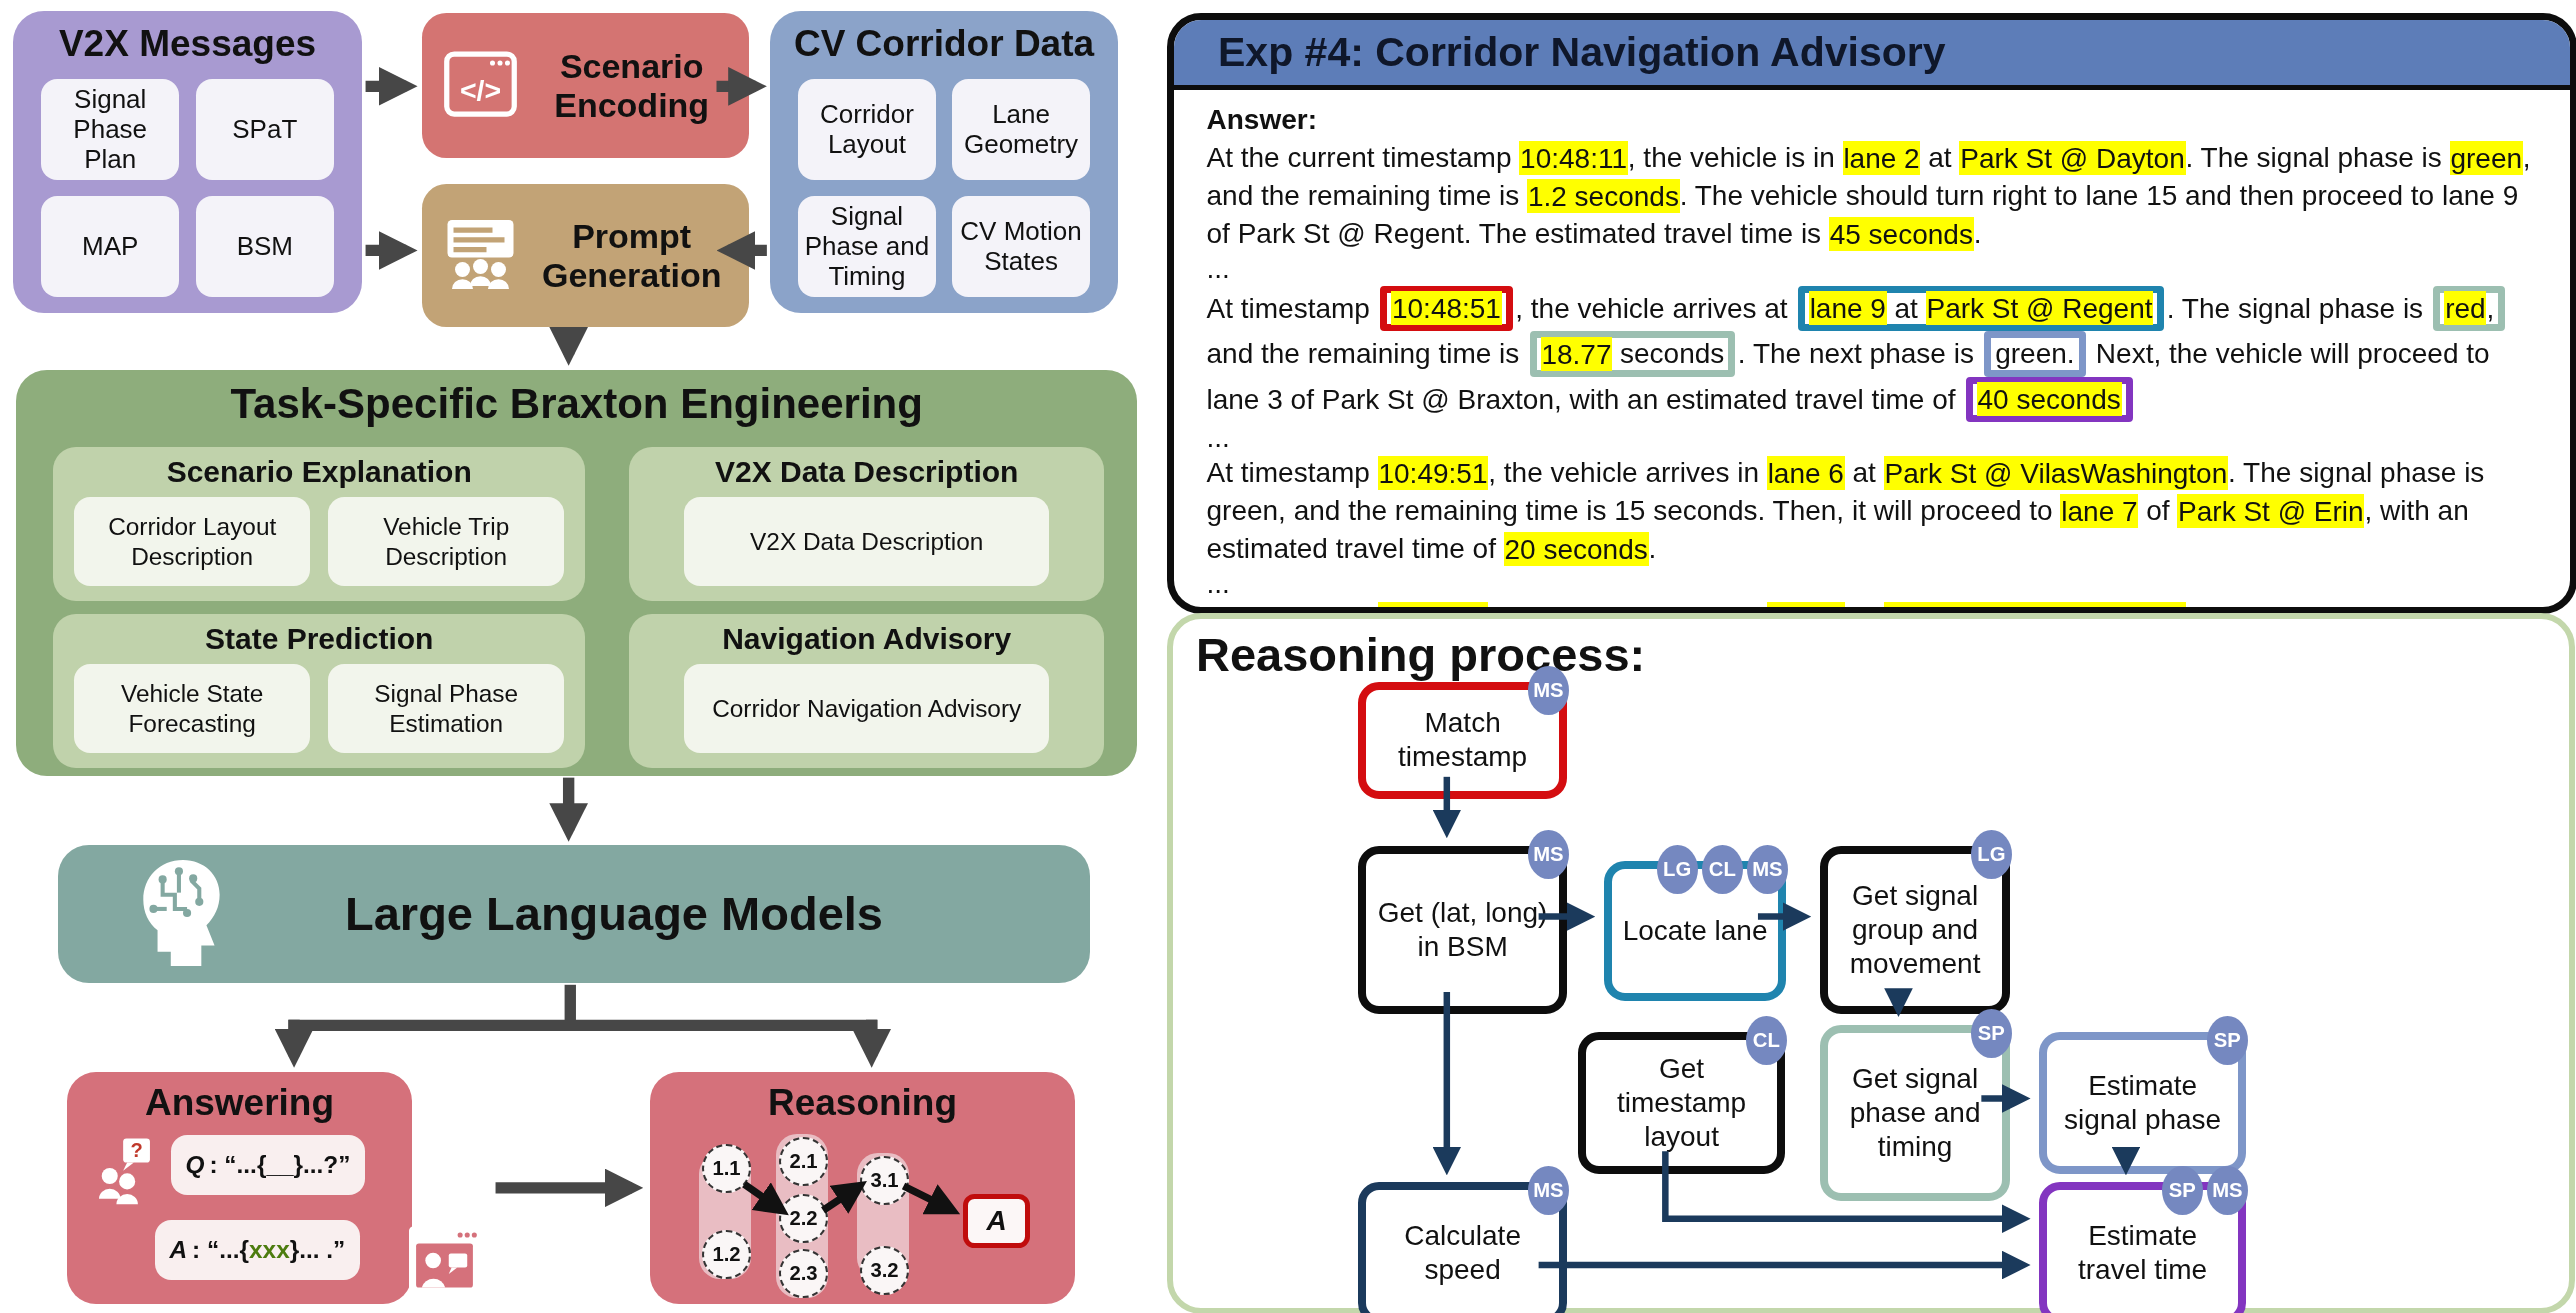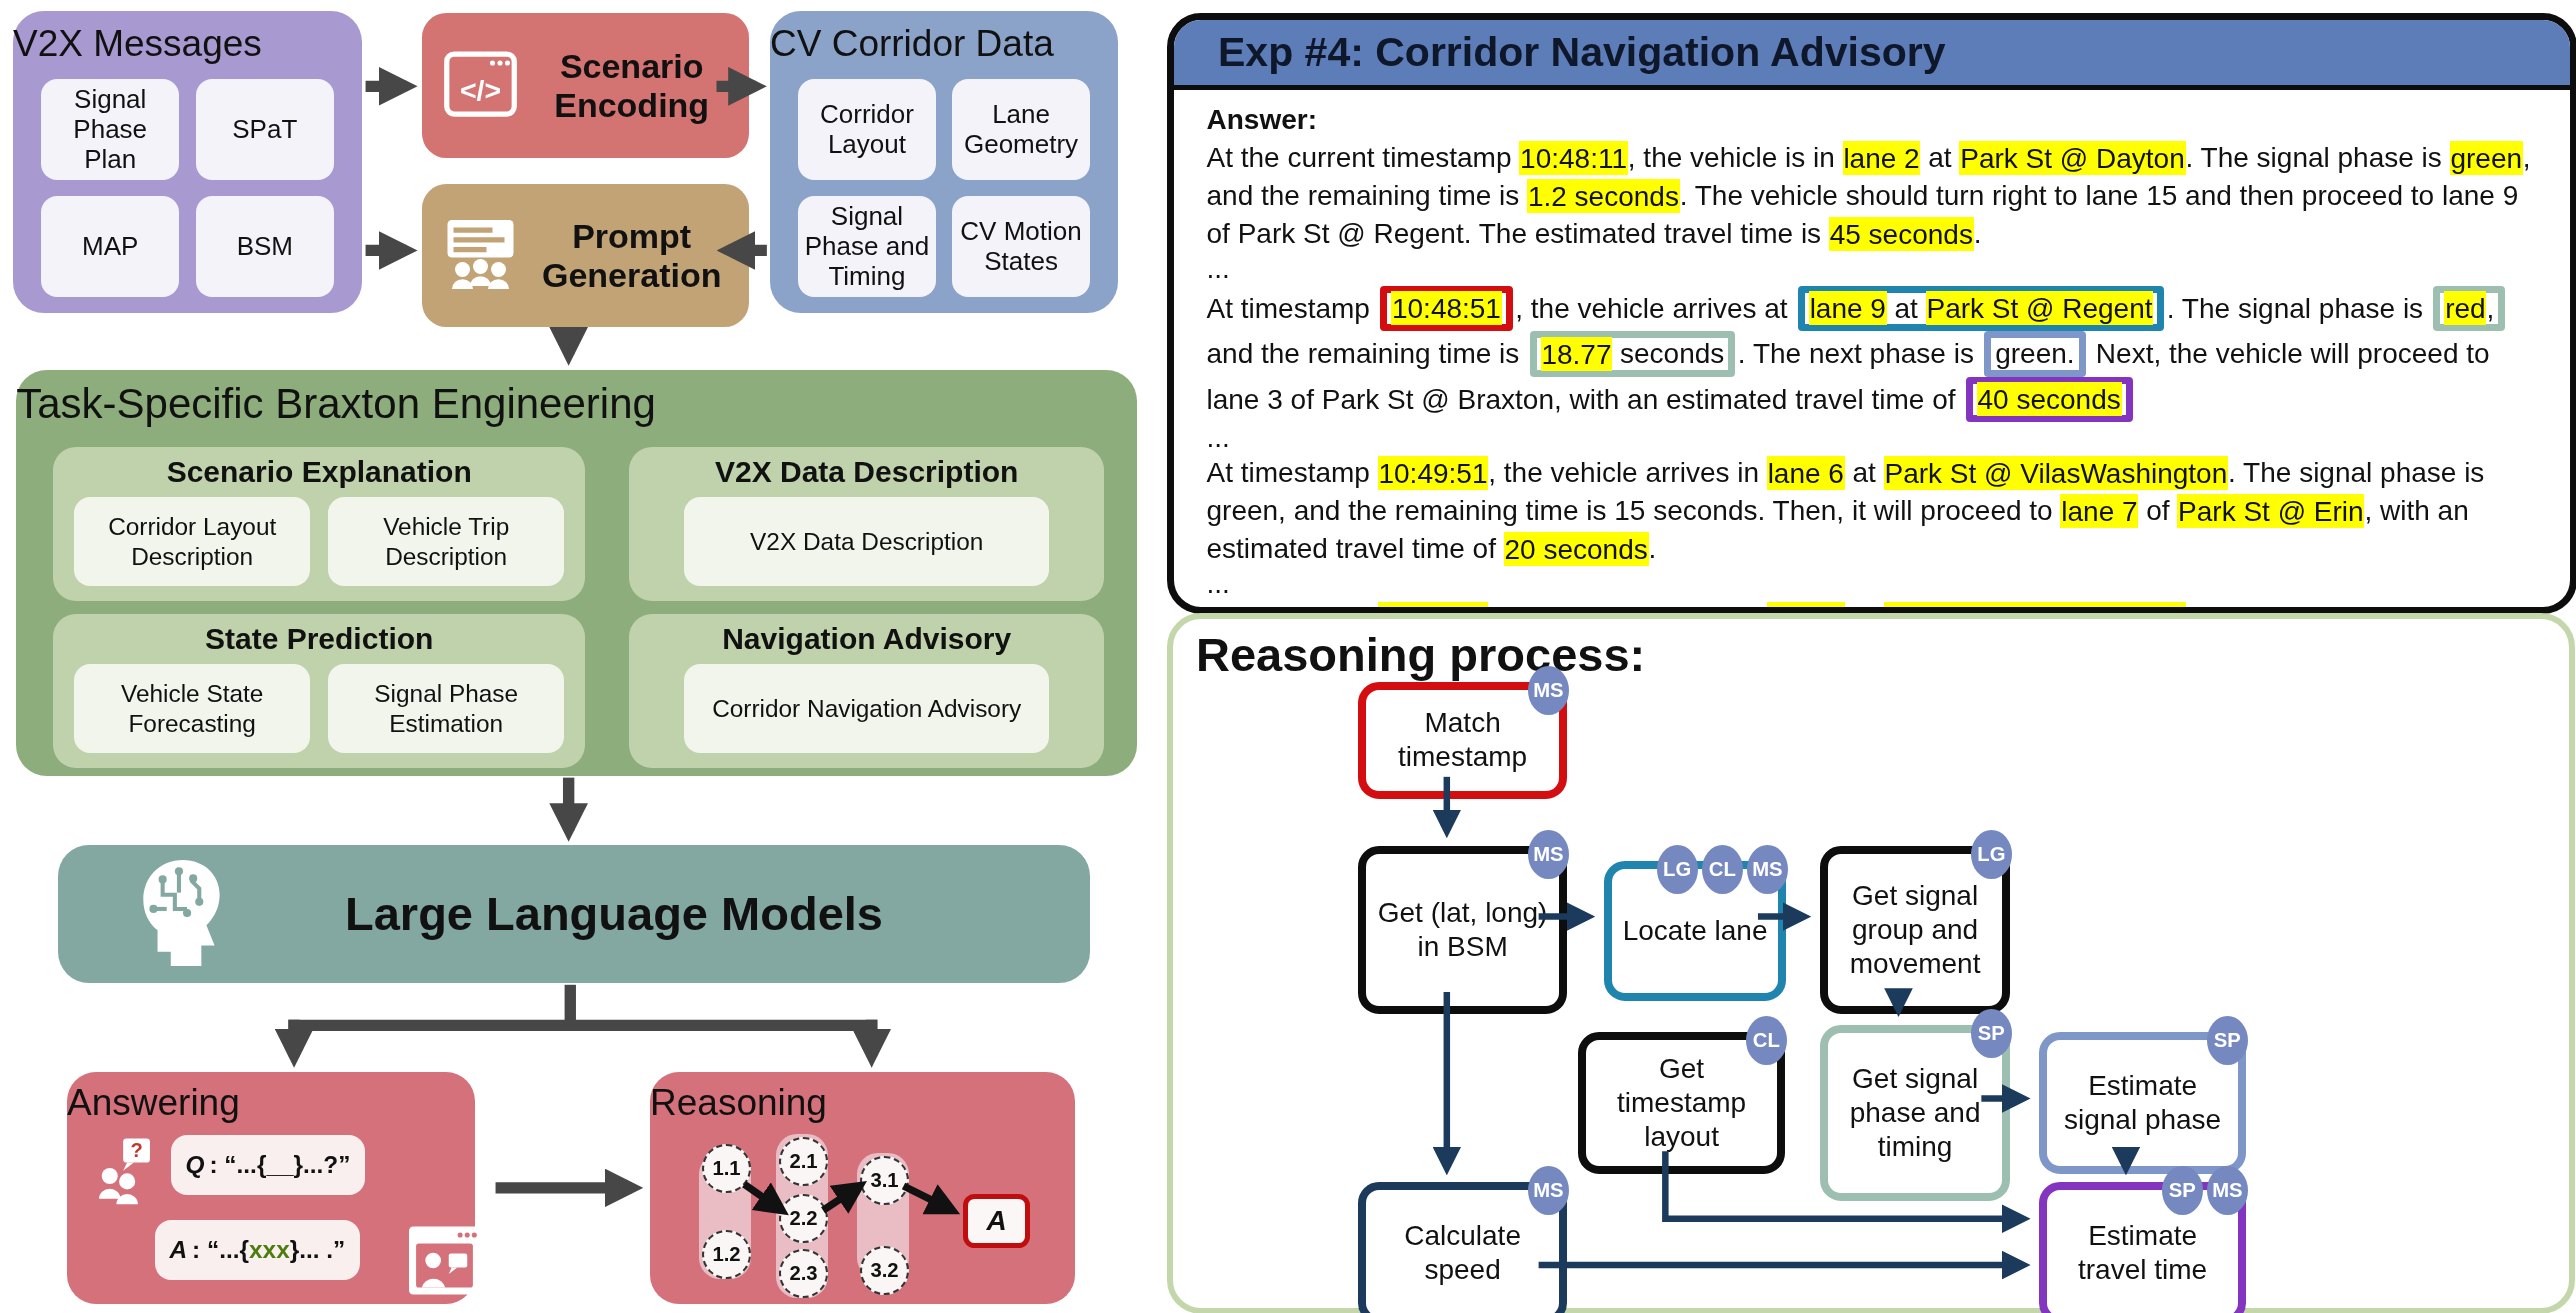--- a/index.html
+++ b/index.html
@@ -2,21 +2,21 @@
 <html style="font-size:13px"><head>
 <meta charset="utf-8">
 <style>
   html,body{margin:0;padding:0;background:#fff;}
   #canvas{position:relative;width:2576px;height:1314px;background:#fff;overflow:hidden;
           font-family:"Liberation Sans","DejaVu Sans",sans-serif;color:#111;}
   .abs{position:absolute;}
 
   
   .bigbox{border-radius:31px;}
-  .panel-title{font-weight:normal;}
+  .panel-title{font-weight:bold;text-align:center;}
   .wgrid{position:absolute;left:28px;right:28px;top:68px;bottom:16.2px;display:grid;
          grid-template-columns:1fr 1fr;grid-template-rows:1fr 1fr;gap:16.2px;}
   .witem{background:#f4f3f9;border-radius:16.2px;font-size:26px;line-height:1.15;
          display:flex;align-items:center;justify-content:center;text-align:center;padding:3.2px 6.5px;}
   .stepbox{border-radius:24.4px;display:flex;align-items:center;padding:0 14.6px 0 21px;gap:11.4px;}
   .steplabel{flex:1;font-weight:bold;font-size:34px;line-height:1.12;text-align:center;color:#111;}
   .green-group{background:#c0d2ab;border-radius:23px;position:absolute;}
   .gg-title{font-weight:bold;font-size:30px;text-align:center;margin-top:8.1px;}
   .gg-items{position:absolute;left:21px;right:21px;top:50px;bottom:14.6px;display:flex;gap:18px;
             align-items:stretch;justify-content:center;}
@@ -169,21 +169,21 @@
             <circle cx="60" cy="22" r="4"></circle>
           <circle cx="54" cy="56" r="4"></circle>
             <circle cx="21" cy="52" r="4"></circle>
             <circle cx="66" cy="45" r="4"></circle>
         </g>
       </svg>
     </span>
     <span class="steplabel" style="font-size:47px;margin-right:97px;">Large Language Models</span>
   </div>
 
-  <div class="abs redbox" style="left:67px;top:1072px;width:408px;height:232px;">
+  <div class="abs redbox" style="left:67px;top:1072px;width:345px;height:232px;">
     <div class="panel-title">Answering</div>
 
     <span class="abs" style="left:28px;top:65px;">
       <svg width="67" height="70" viewBox="0 0 100 104">
         <rect x="42" y="2" width="40" height="36" rx="5" fill="#fff"></rect>
         <path d="M48 38 l-6 12 l16 -12 Z" fill="#fff"></path>
         <text x="62" y="30" font-size="30" fill="#c0392b" font-weight="bold" text-anchor="middle" font-family="Liberation Sans, sans-serif">?</text>
         <circle cx="22" cy="58" r="12" fill="#fff"></circle>
           <path d="M6 92 a16 15 0 0 1 32 0 Z" fill="#fff"></path>
         <circle cx="48" cy="66" r="12" fill="#fff"></circle>

